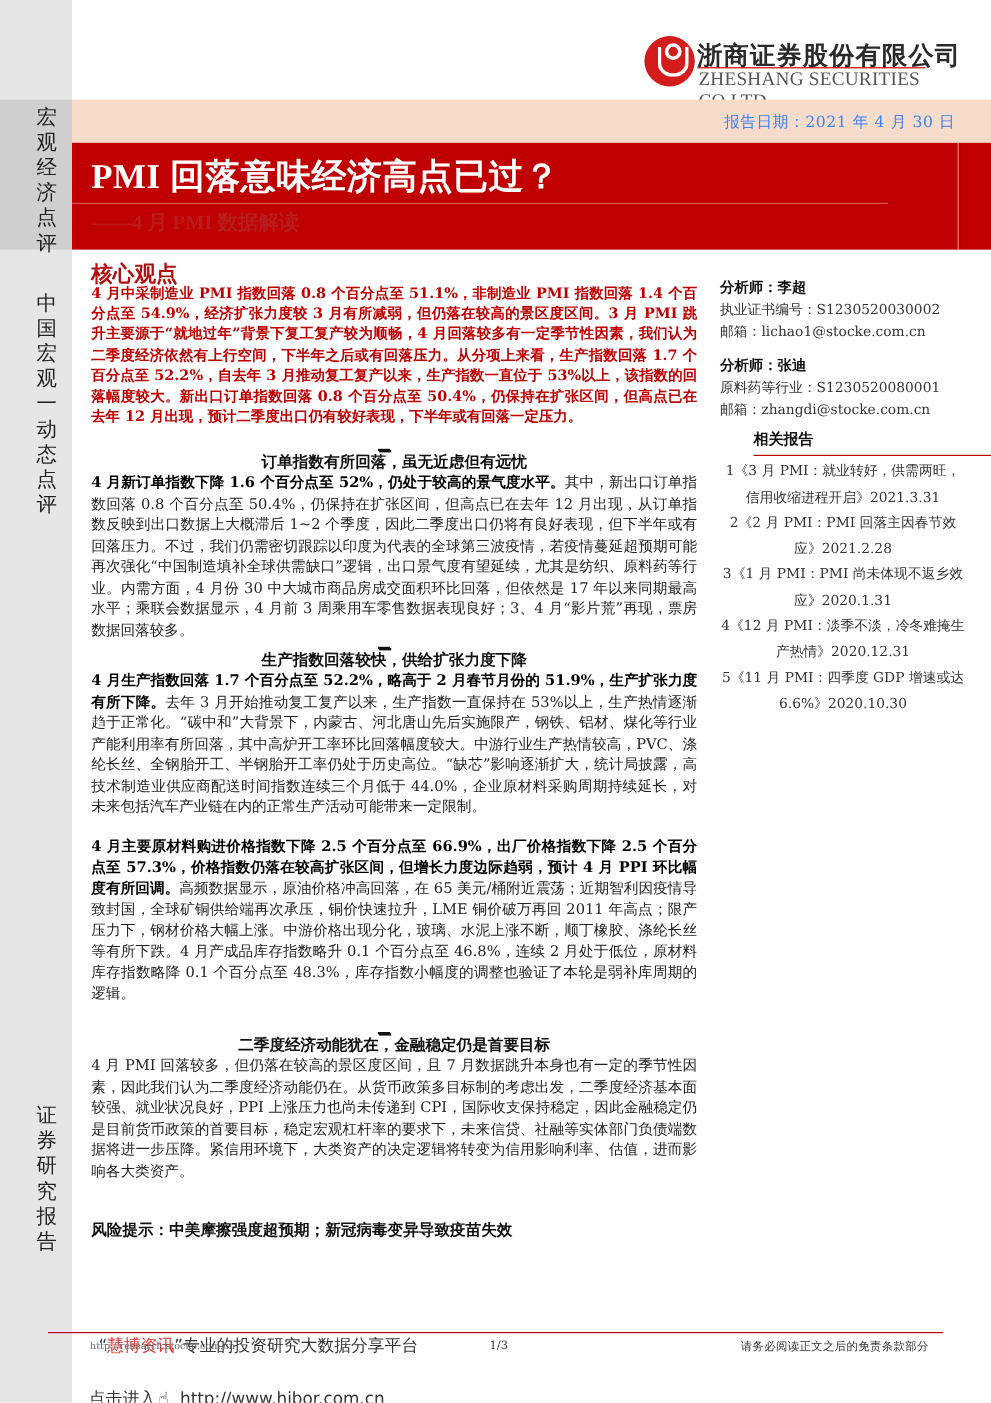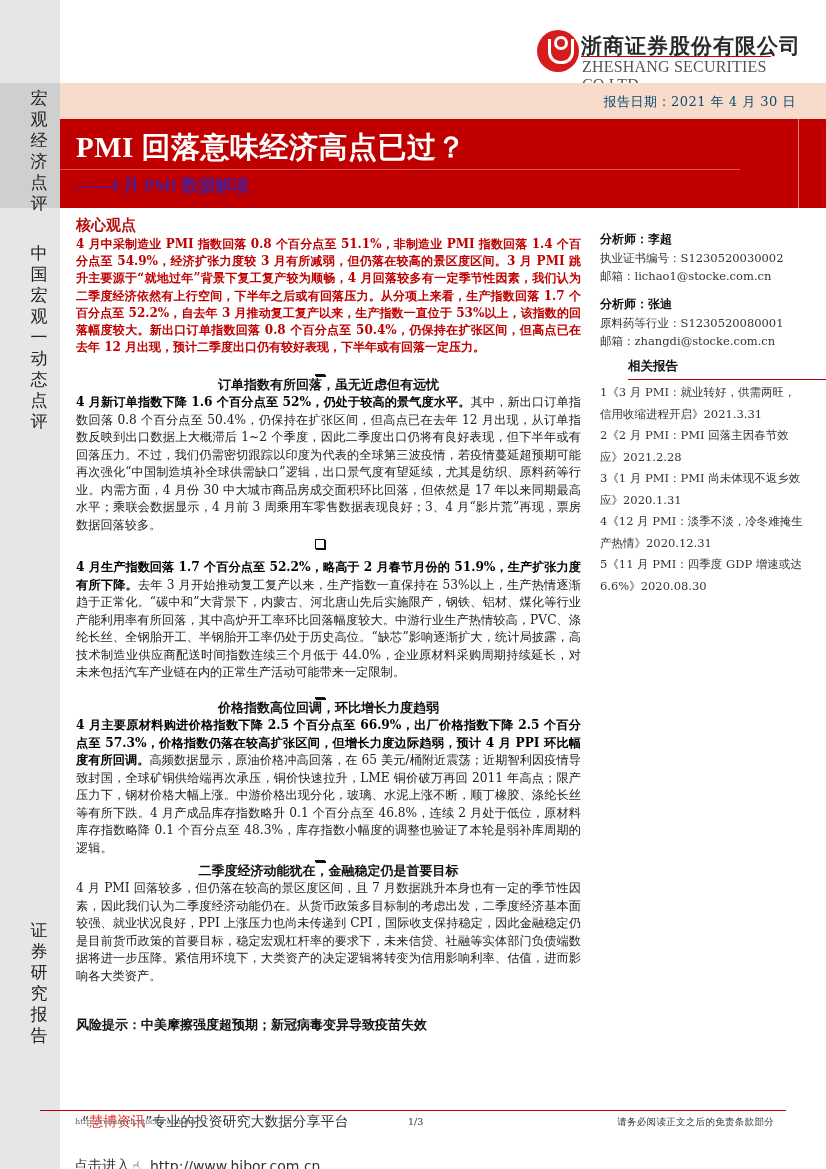--- a/index.html
+++ b/index.html
@@ -15,49 +15,49 @@
   
   .logo { position: absolute; left: 537px; top: 30px; width: 42px; height: 42px; border-radius: 50%; background: #d51c1c; }
   .logo::before { content: ""; position: absolute; left: 11px; top: 9px; width: 20px; height: 22px; border: 3px solid #fff; border-top: none; border-radius: 0 0 12px 12px; }
   .logo::after { content: ""; position: absolute; left: 17px; top: 6px; width: 8px; height: 8px; border: 3px solid #fff; border-radius: 50%; background: #d51c1c; }
   .company-cn { position: absolute; left: 581px; top: 32px; font-family: "DejaVu Sans", sans-serif; font-weight: bold; font-size: 21px; letter-spacing: 1px; color: #2a2a2a; text-align: right; }
   .company-en { position: absolute; left: 582px; top: 58px; font-family: "Liberation Serif", serif; font-size: 16px; color: #555; letter-spacing: 0.2px; }
   .company-underline { position: absolute; left: 581px; top: 56px; width: 190px; height: 1px; background: #c00; }
 
   
   .date-band { position: absolute; left: 60px; top: 83px; width: 766px; height: 36px; background: #f7dccc; }
-  .report-date { position: absolute; right: 30px; top: 93px; font-size: 13px; color: #0c4a6e; letter-spacing: 0.5px; }
+  .report-date { position: absolute; right: 30px; top: 93px; font-size: 13px; color: #3b82f6; letter-spacing: 0.5px; }
 
   
   .title-band { position: absolute; left: 60px; top: 119px; width: 766px; height: 89px; background: #c00000; }
   .title-divider { position: absolute; left: 60px; top: 169px; width: 680px; height: 1px; background: #e05050; }
   .title-vline { position: absolute; left: 798px; top: 119px; width: 1px; height: 89px; background: #e48080; }
   .main-title { position: absolute; left: 76px; top: 128px; font-family: "Liberation Serif", serif; font-weight: bold; font-size: 29px; color: #ffffff; letter-spacing: 0.5px; }
-  .sub-title { position: absolute; left: 76px; top: 174px; font-family: "Liberation Serif", serif; font-weight: bold; font-size: 17px; color: #4c1d95; text-align: center; }
+  .sub-title { position: absolute; left: 76px; top: 174px; font-family: "Liberation Serif", serif; font-weight: bold; font-size: 17px; color: #b91c1c; text-align: center; }
 
   
   .main-col { position: absolute; left: 76px; top: 216px; width: 505px; }
-  .core-head { font-family: "DejaVu Sans", sans-serif; font-weight: bold; font-size: 15px; color: #b01010; height: 20px; }
+  .core-head { font-family: "DejaVu Sans", sans-serif; font-weight: bold; font-size: 18px; color: #b01010; height: 20px; }
   .core-body { font-weight: bold; font-size: 12px; line-height: 17.2px; color: #c00000; text-align: justify; }
 
   .section { position: absolute; left: 76px; width: 505px; }
   .sec-head { display: flex; align-items: center; height: 20px; font-family: "DejaVu Sans", sans-serif; font-weight: bold; font-size: 13px; color: #111; flex-direction: column; }
   .checkbox { width: 10px; height: 10px; border: 1.5px solid #111; margin-right: 20px; margin-left: 2px; box-shadow: 1px 1px 0 #111; }
   .sec-body { font-size: 12.2px; line-height: 17.5px; color: #222; text-align: justify; }
   .sec-body b { font-weight: bold; color: #000; }
 
   .risk { position: absolute; left: 76px; top: 1016px; font-family: "DejaVu Sans", sans-serif; font-weight: bold; font-size: 13px; color: #111; }
 
   
   .right-col { position: absolute; left: 600px; top: 230px; width: 210px; font-size: 11.5px; color: #333; }
   .analyst { margin-bottom: 10px; }
   .analyst-name { font-weight: bold; font-size: 12px; color: #111; line-height: 19px; font-family: "DejaVu Sans", sans-serif; }
   .analyst-line { line-height: 18px; }
   .related-head { position: absolute; left: 600px; top: 358px; width: 203px; font-family: "DejaVu Sans", sans-serif; font-weight: bold; font-size: 12.5px; color: #111; padding-bottom: 4px; border-bottom: 1.5px solid #c00000; margin-left: 28px; }
-  .related-list { position: absolute; left: 600px; top: 382px; width: 205px; font-size: 11.5px; line-height: 21.5px; color: #333; }
+  .related-list { position: absolute; left: 600px; top: 382px; width: 205px; font-size: 11.5px; line-height: 21.5px; color: #333; text-align: center; }
   .related-item { }
 
   
   .footer-line { position: absolute; left: 40px; top: 1110px; width: 746px; height: 1px; background: #c00000; }
   .footer-left { position: absolute; left: 60px; top: 1113px; font-family: "DejaVu Sans", sans-serif; font-size: 14px; color: #333; white-space: nowrap; margin-left: 22px; }
   .footer-left .brand { color: #e03030; }
   .footer-url-small { position: absolute; left: 75px; top: 1117px; font-size: 8px; color: #666; }
   .footer-page { position: absolute; left: 408px; top: 1116px; font-size: 9.5px; color: #333; }
   .footer-right { position: absolute; right: 52px; top: 1116px; font-size: 9.5px; color: #333; letter-spacing: 0.3px; }
   .footer-link { position: absolute; left: 74px; top: 1137px; font-family: "DejaVu Sans", sans-serif; font-size: 14px; color: #333; white-space: nowrap; display: flex; align-items: center; margin-top: 20px; }
@@ -119,29 +119,26 @@
   <div class="sec-head">
       <span class="checkbox"></span>
       <span>订单指数有所回落，虽无近虑但有远忧</span>
     </div>
   <div class="sec-body"><b>4 月新订单指数下降 1.6 个百分点至 52%，仍处于较高的景气度水平。</b><span>其中，新出口订单指数回落 0.8 个百分点至 50.4%，仍保持在扩张区间，但高点已在去年 12 月出现，从订单指数反映到出口数据上大概滞后 1~2 个季度，因此二季度出口仍将有良好表现，但下半年或有回落压力。不过，我们仍需密切跟踪以印度为代表的全球第三波疫情，若疫情蔓延超预期可能再次强化“中国制造填补全球供需缺口”逻辑，出口景气度有望延续，尤其是纺织、原料药等行业。内需方面，4 月份 30 中大城市商品房成交面积环比回落，但依然是 17 年以来同期最高水平；乘联会数据显示，4 月前 3 周乘用车零售数据表现良好；3、4 月“影片荒”再现，票房数据回落较多。</span></div>
 </div>
 
 <div class="section" style="top:539px;">
   <div class="sec-head">
       <span class="checkbox"></span>
+      <span>生产指数回落较快，供给扩张力度下降</span>
     </div>
   <div class="sec-body"><b>4 月生产指数回落 1.7 个百分点至 52.2%，略高于 2 月春节月份的 51.9%，生产扩张力度有所下降。</b><span>去年 3 月开始推动复工复产以来，生产指数一直保持在 53%以上，生产热情逐渐趋于正常化。“碳中和”大背景下，内蒙古、河北唐山先后实施限产，钢铁、铝材、煤化等行业产能利用率有所回落，其中高炉开工率环比回落幅度较大。中游行业生产热情较高，PVC、涤纶长丝、全钢胎开工、半钢胎开工率仍处于历史高位。“缺芯”影响逐渐扩大，统计局披露，高技术制造业供应商配送时间指数连续三个月低于 44.0%，企业原材料采购周期持续延长，对未来包括汽车产业链在内的正常生产活动可能带来一定限制。</span></div>
 </div>
 
 <div class="section" style="top:697px;">
-  <div class="sec-head">
-      <span class="checkbox"></span>
-      <span>价格指数高位回调，环比增长力度趋弱</span>
-    </div>
   <div class="sec-body"><b>4 月主要原材料购进价格指数下降 2.5 个百分点至 66.9%，出厂价格指数下降 2.5 个百分点至 57.3%，价格指数仍落在较高扩张区间，但增长力度边际趋弱，预计 4 月 PPI 环比幅度有所回调。</b><span>高频数据显示，原油价格冲高回落，在 65 美元/桶附近震荡；近期智利因疫情导致封国，全球矿铜供给端再次承压，铜价快速拉升，LME 铜价破万再回 2011 年高点；限产压力下，钢材价格大幅上涨。中游价格出现分化，玻璃、水泥上涨不断，顺丁橡胶、涤纶长丝等有所下跌。4 月产成品库存指数略升 0.1 个百分点至 46.8%，连续 2 月处于低位，原材料库存指数略降 0.1 个百分点至 48.3%，库存指数小幅度的调整也验证了本轮是弱补库周期的逻辑。</span></div>
 </div>
 
 <div class="section" style="top:860px;">
   <div class="sec-head">
       <span class="checkbox"></span>
       <span>二季度经济动能犹在，金融稳定仍是首要目标</span>
     </div>
   <div class="sec-body"><span>4 月 PMI 回落较多，但仍落在较高的景区度区间，且 7 月数据跳升本身也有一定的季节性因素，因此我们认为二季度经济动能仍在。从货币政策多目标制的考虑出发，二季度经济基本面较强、就业状况良好，PPI 上涨压力也尚未传递到 CPI，国际收支保持稳定，因此金融稳定仍是目前货币政策的首要目标，稳定宏观杠杆率的要求下，未来信贷、社融等实体部门负债端数据将进一步压降。紧信用环境下，大类资产的决定逻辑将转变为信用影响利率、估值，进而影响各大类资产。</span></div>
 </div>
@@ -160,21 +157,21 @@
     <div class="analyst-line">邮箱：zhangdi@stocke.com.cn</div>
   </div>
 </div>
 
 <div class="related-head">相关报告</div>
 <div class="related-list">
   <div class="related-item">1《3 月 PMI：就业转好，供需两旺，信用收缩进程开启》2021.3.31</div>
   <div class="related-item">2《2 月 PMI：PMI 回落主因春节效应》2021.2.28</div>
   <div class="related-item">3《1 月 PMI：PMI 尚未体现不返乡效应》2020.1.31</div>
   <div class="related-item">4《12 月 PMI：淡季不淡，冷冬难掩生产热情》2020.12.31</div>
-  <div class="related-item">5《11 月 PMI：四季度 GDP 增速或达 6.6%》2020.08.30</div>
+  <div class="related-item">5《11 月 PMI：四季度 GDP 增速或达 6.6%》2020.10.30</div>
 </div>
 
 <div class="footer-line"></div>
 <div class="footer-left">
   <span>“</span><span class="brand">慧博资讯</span><span>”专业的投资研究大数据分享平台</span>
 </div>
 <div class="footer-url-small">http://research.stocke.com.cn</div>
 <div class="footer-page">1/3</div>
 <div class="footer-right">请务必阅读正文之后的免责条款部分</div>
 <div class="footer-link">

